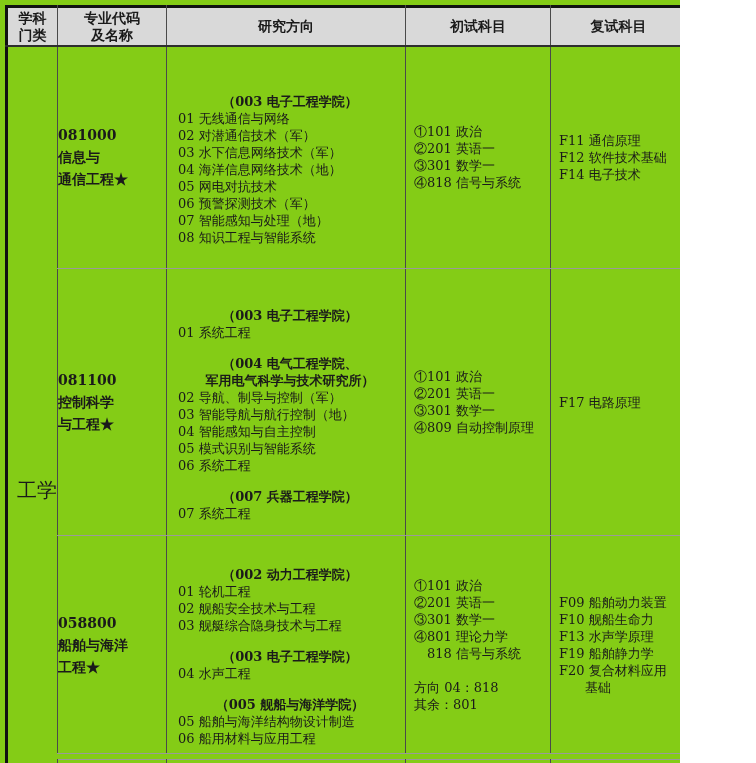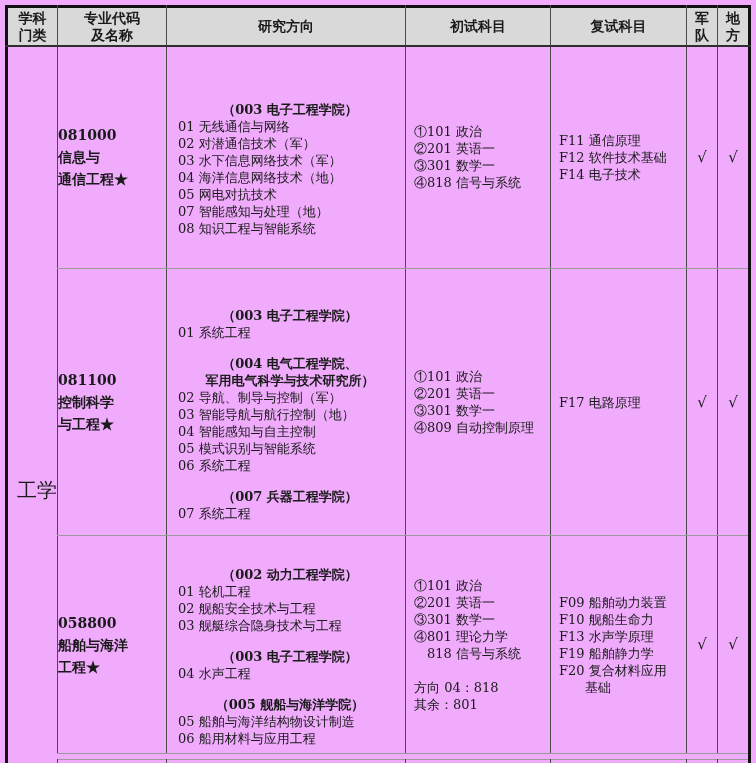--- a/index.html
+++ b/index.html
@@ -1,17 +1,17 @@
 <!DOCTYPE html>
 <html><head>
 <meta charset="utf-8">
 <style>
   html,body{margin:0;padding:0;background:#fff;}
   .page{
-    position:relative;width:756px;height:763px;background:#f0abfc;overflow:hidden;
+    position:relative;width:680px;height:763px;background:#84cc16;overflow:hidden;
     font-family:"DejaVu Serif","Liberation Serif",serif;color:#1a1a1a;
   }
   
   .abs{position:absolute;}
   .border-top{left:5px;top:5px;width:746px;height:3px;background:#111;}
   .border-left{left:5px;top:5px;width:3px;height:758px;background:#111;}
   .border-right{left:748px;top:5px;width:3px;height:758px;background:#111;}
   .hdr-bg{left:8px;top:8px;width:740px;height:37px;background:#d9d9d9;z-index:0;}
   .hline-header{left:5px;top:45px;width:746px;height:2px;background:#2e2e2e;z-index:3;}
   .vline{width:1px;top:5px;height:748px;background:#4a4a4a;z-index:3;}
@@ -101,20 +101,21 @@
     <div class="dir-group">
       <div>
           <div class="school-line">（003 电子工程学院）</div>
         </div>
       <div>
           <div class="dir-item">01 无线通信与网络</div>
           <div class="dir-item">02 对潜通信技术（军）</div>
           <div class="dir-item">03 水下信息网络技术（军）</div>
           <div class="dir-item">04 海洋信息网络技术（地）</div>
           <div class="dir-item">05 网电对抗技术</div>
+          <div class="dir-item">06 预警探测技术（军）</div>
           <div class="dir-item">07 智能感知与处理（地）</div>
           <div class="dir-item">08 知识工程与智能系统</div>
         </div>
     </div>
   </div>
   <div class="cell subj-cell" style="left:406px;top:46px;width:144px;height:222px">
       <div class="line">①101 政治</div>
       <div class="line">②201 英语一</div>
       <div class="line">③301 数学一</div>
       <div class="line">④818 信号与系统</div>

